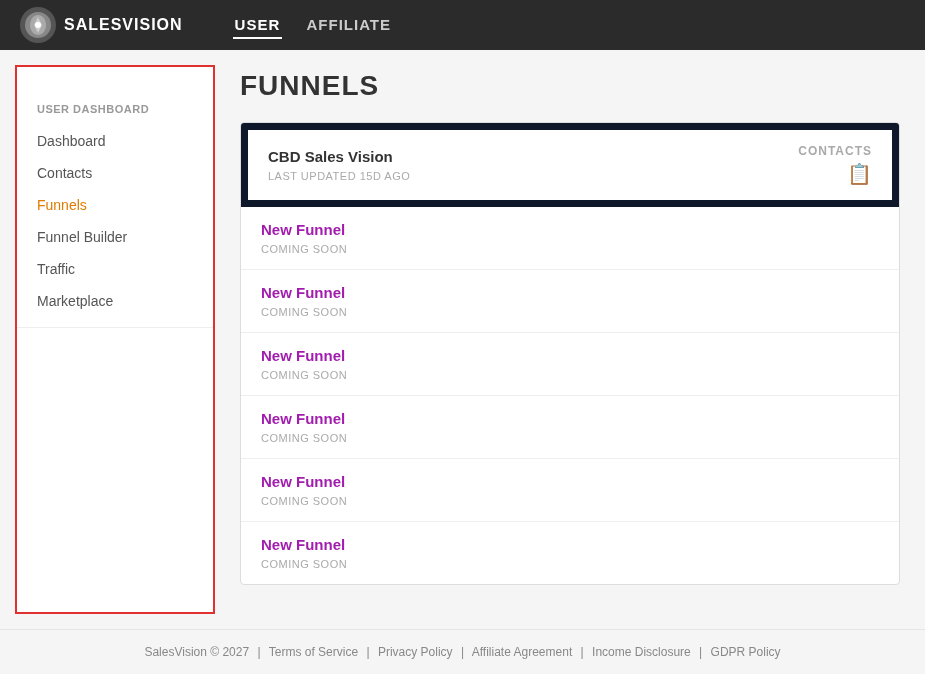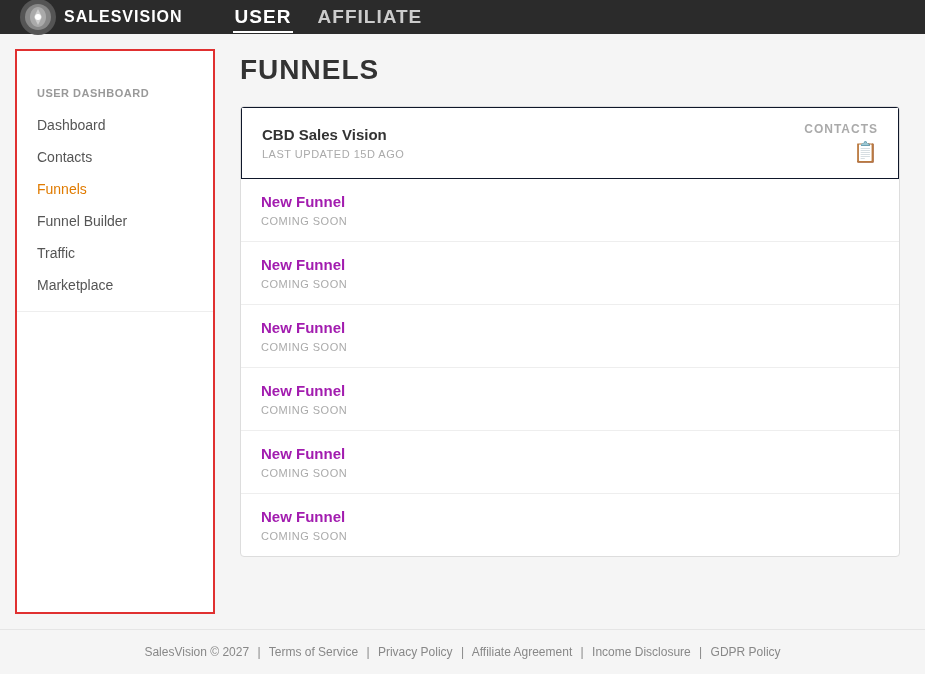--- a/index.html
+++ b/index.html
@@ -8,21 +8,21 @@
       background: #f5f5f5;
       width: 925px;
       min-height: 674px;
       display: flex;
       flex-direction: column;
     }
 
     
     .header {
       background: #2b2b2b;
-      height: 34px;
+      height: 50px;
       display: flex;
       align-items: center;
       padding: 0 20px;
       gap: 30px;
     }
     .logo {
       display: flex;
       align-items: center;
       gap: 8px;
       margin-right: 20px;
@@ -39,21 +39,21 @@
     }
     .logo-icon svg { width: 28px; height: 28px; }
     .logo-text {
       color: #fff;
       font-size: 16px;
       font-weight: bold;
       letter-spacing: 1px;
     }
     .nav-link {
       color: #ccc;
-      font-size: 19px;
+      font-size: 15px;
       font-weight: bold;
       text-decoration: none;
       cursor: pointer;
       padding: 4px 2px;
       letter-spacing: 1px;
     }
     .nav-link.active {
       color: #fff;
       border-bottom: 2px solid #fff;
     }
@@ -123,21 +123,21 @@
     .funnel-item {
       padding: 14px 20px;
       border-bottom: 1px solid #eee;
       display: flex;
       justify-content: space-between;
       align-items: center;
       cursor: pointer;
     }
     .funnel-item:last-child { border-bottom: none; }
     .funnel-item.active-funnel {
-      border: 1px solid #0f172a;
+      border: 7px solid #0f172a;
       background: #fff;
     }
     .funnel-item-left {}
     .funnel-name {
       font-size: 15px;
       font-weight: bold;
       color: #333;
     }
     .funnel-name.muted {
       color: #a21caf;

